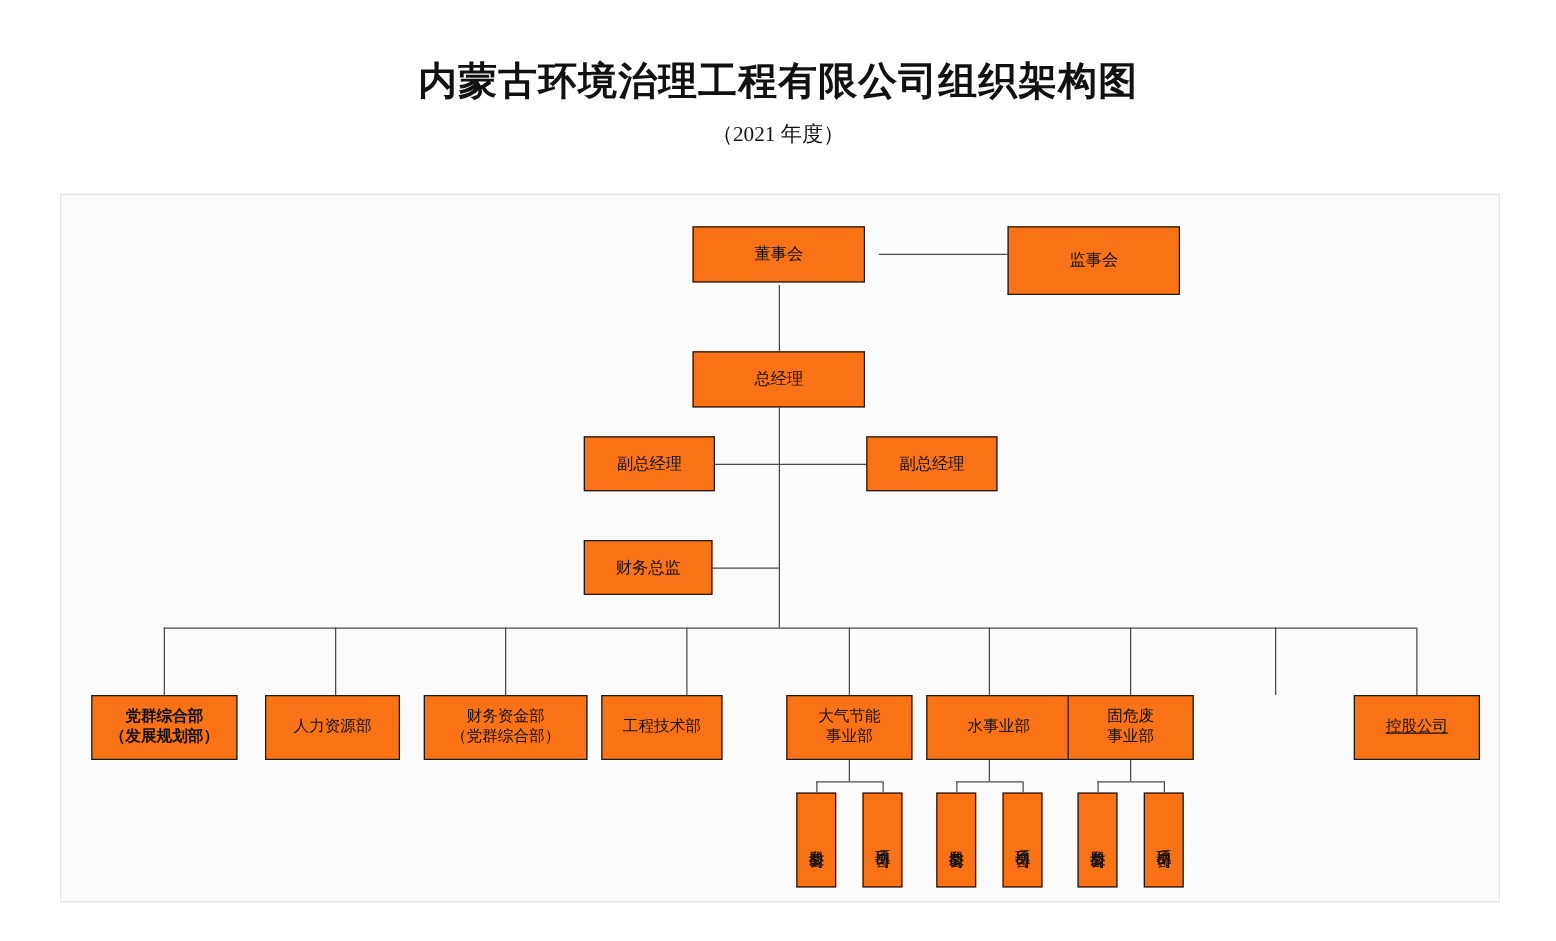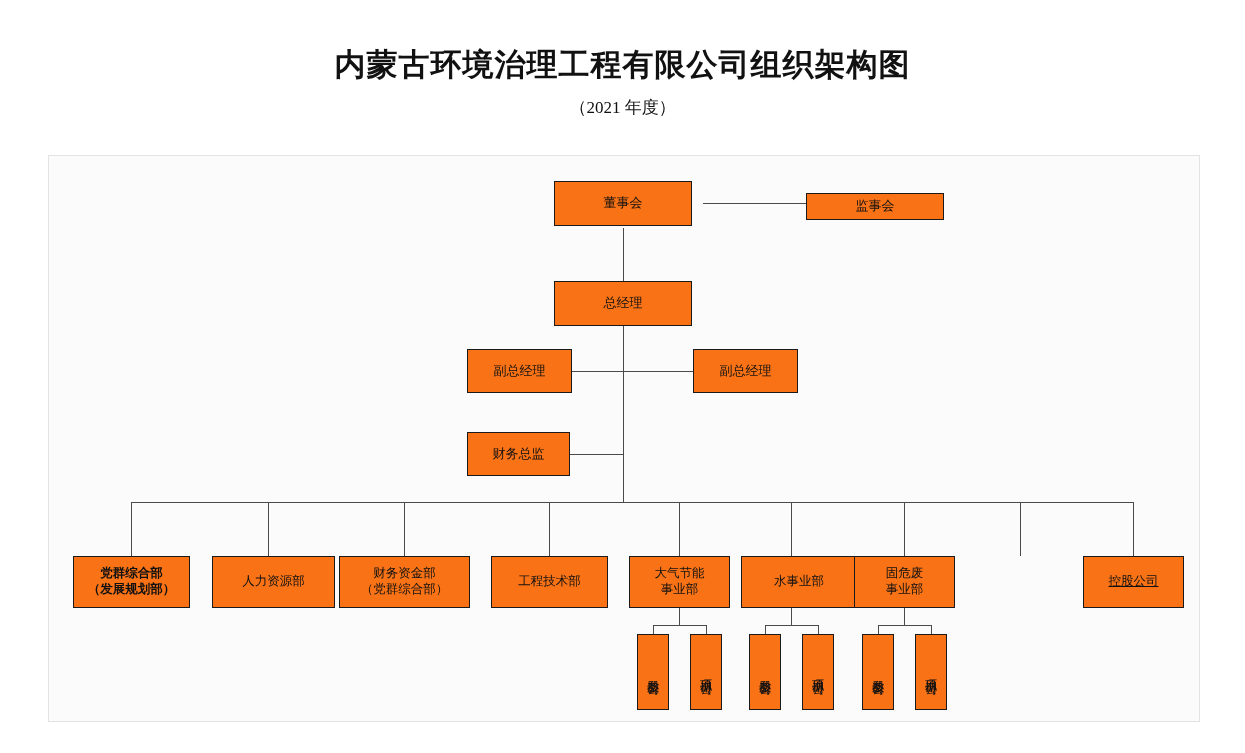--- a/index.html
+++ b/index.html
@@ -139,39 +139,39 @@
     <div class="ln v" style="left:716px; top:469px; height:9px;"></div>
     <div class="ln v" style="left:769px; top:469px; height:9px;"></div>
 
     <div class="ln v" style="left:855px; top:452px; height:17px;"></div>
     <div class="ln h" style="left:829px; top:469px; width:53px;"></div>
     <div class="ln v" style="left:829px; top:469px; height:9px;"></div>
     <div class="ln v" style="left:882px; top:469px; height:9px;"></div>
 
     <div class="node" style="left:505px; top:25px; width:138px; height:45px;">董事会</div>
 
-    <div class="node" style="left:757px; top:25px; width:138px; height:27px;margin-top:12px;">监事会</div>
+    <div class="node" style="left:757px; top:25px; width:138px; height:55px;">监事会</div>
 
     <div class="node" style="left:505px; top:125px; width:138px; height:45px;">总经理</div>
 
     <div class="node" style="left:418px; top:193px; width:105px; height:44px;">副总经理</div>
 
     <div class="node" style="left:644px; top:193px; width:105px; height:44px;">副总经理</div>
 
     <div class="node" style="left:418px; top:276px; width:103px; height:44px;">财务总监</div>
 
     <div class="node small" style="left:24px; top:400px; width:117px; height:52px;font-weight:bold;">党群综合部
 （发展规划部）</div>
 
-    <div class="node small" style="left:163px; top:400px; width:123px; height:52px;font-family:Liberation Serif, serif;">人力资源部</div>
+    <div class="node small" style="left:163px; top:400px; width:108px; height:52px;font-family:Liberation Serif, serif;">人力资源部</div>
 
     <div class="node small" style="left:290px; top:400px; width:131px; height:52px;">财务资金部
 （党群综合部）</div>
 
-    <div class="node small" style="left:442px; top:400px; width:117px; height:52px;font-family:Liberation Serif, serif;">工程技术部</div>
+    <div class="node small" style="left:432px; top:400px; width:97px; height:52px;font-family:Liberation Serif, serif;">工程技术部</div>
 
     <div class="node small" style="left:580px; top:400px; width:101px; height:52px;">大气节能
 事业部</div>
 
     <div class="node small" style="left:692px; top:400px; width:116px; height:52px;">水事业部</div>
 
     <div class="node small" style="left:805px; top:400px; width:101px; height:52px;">固危废
 事业部</div>
 
 

